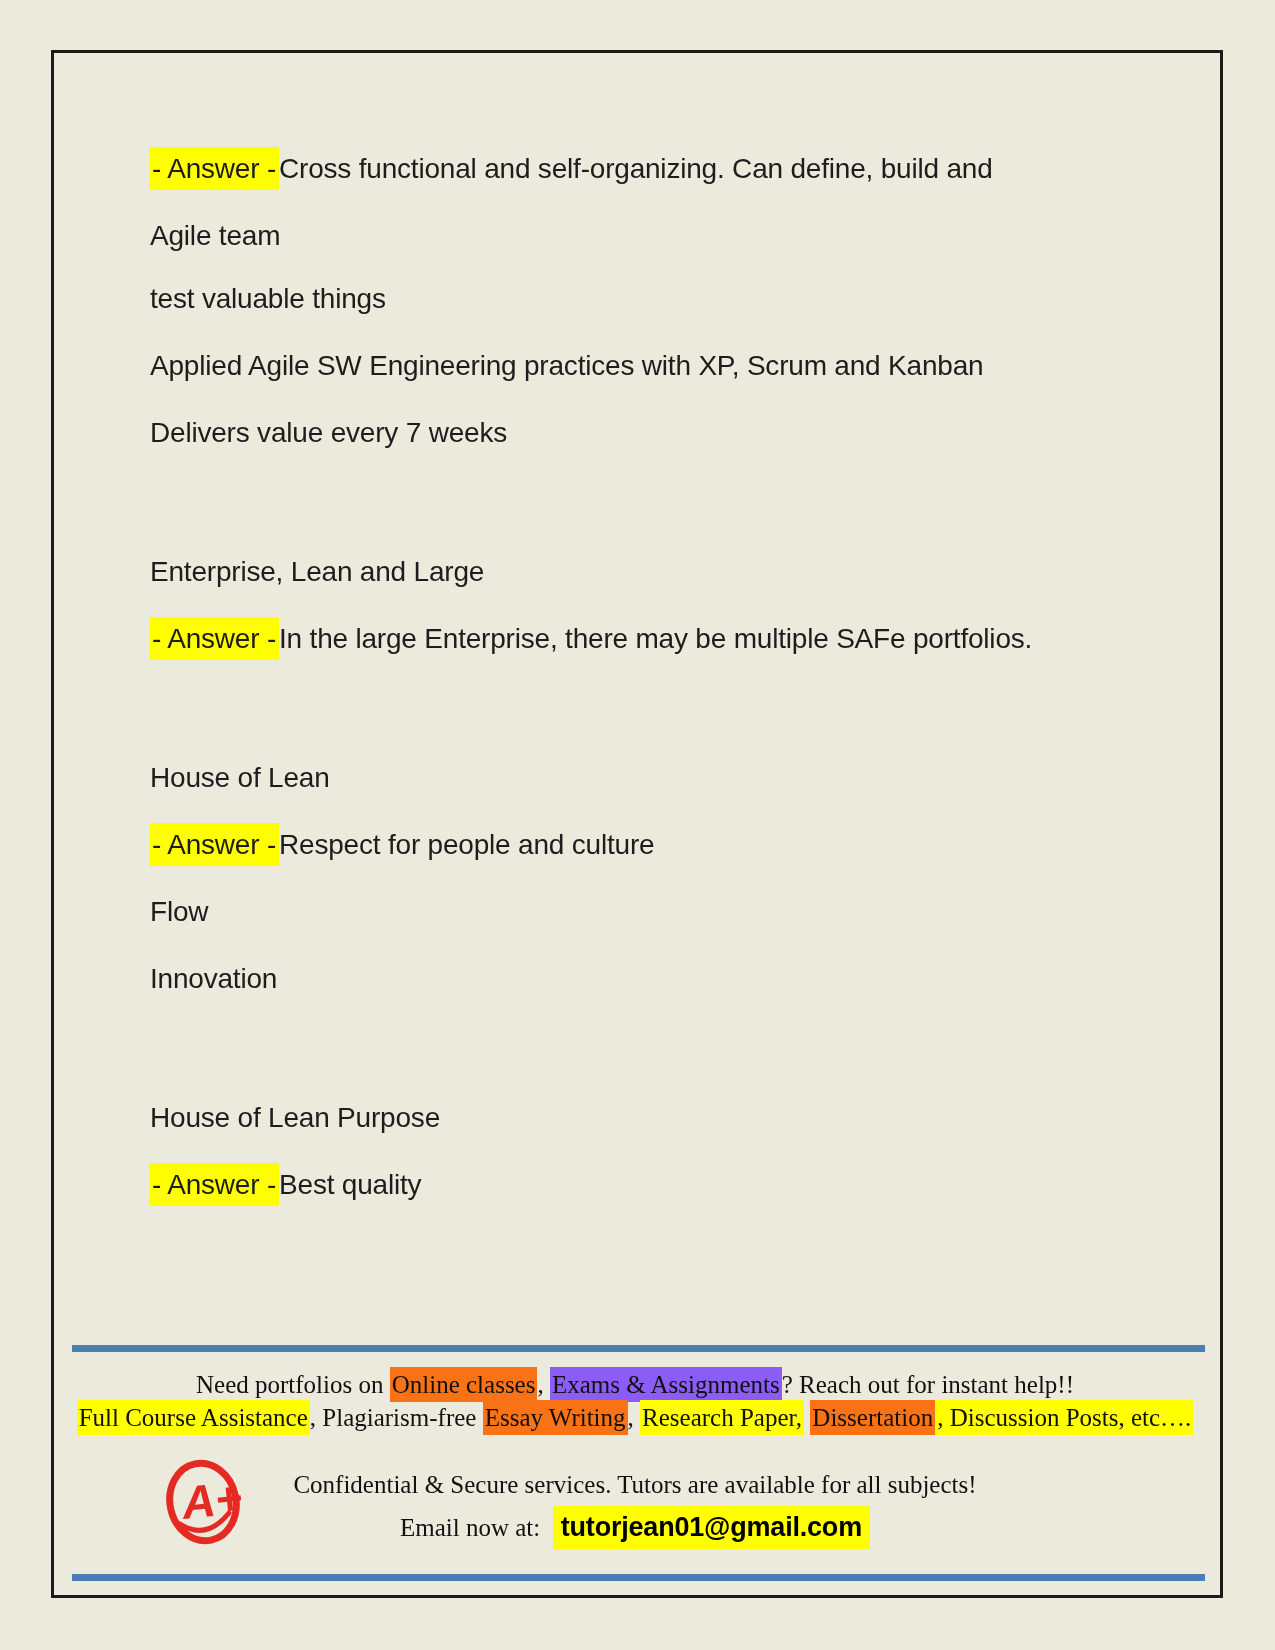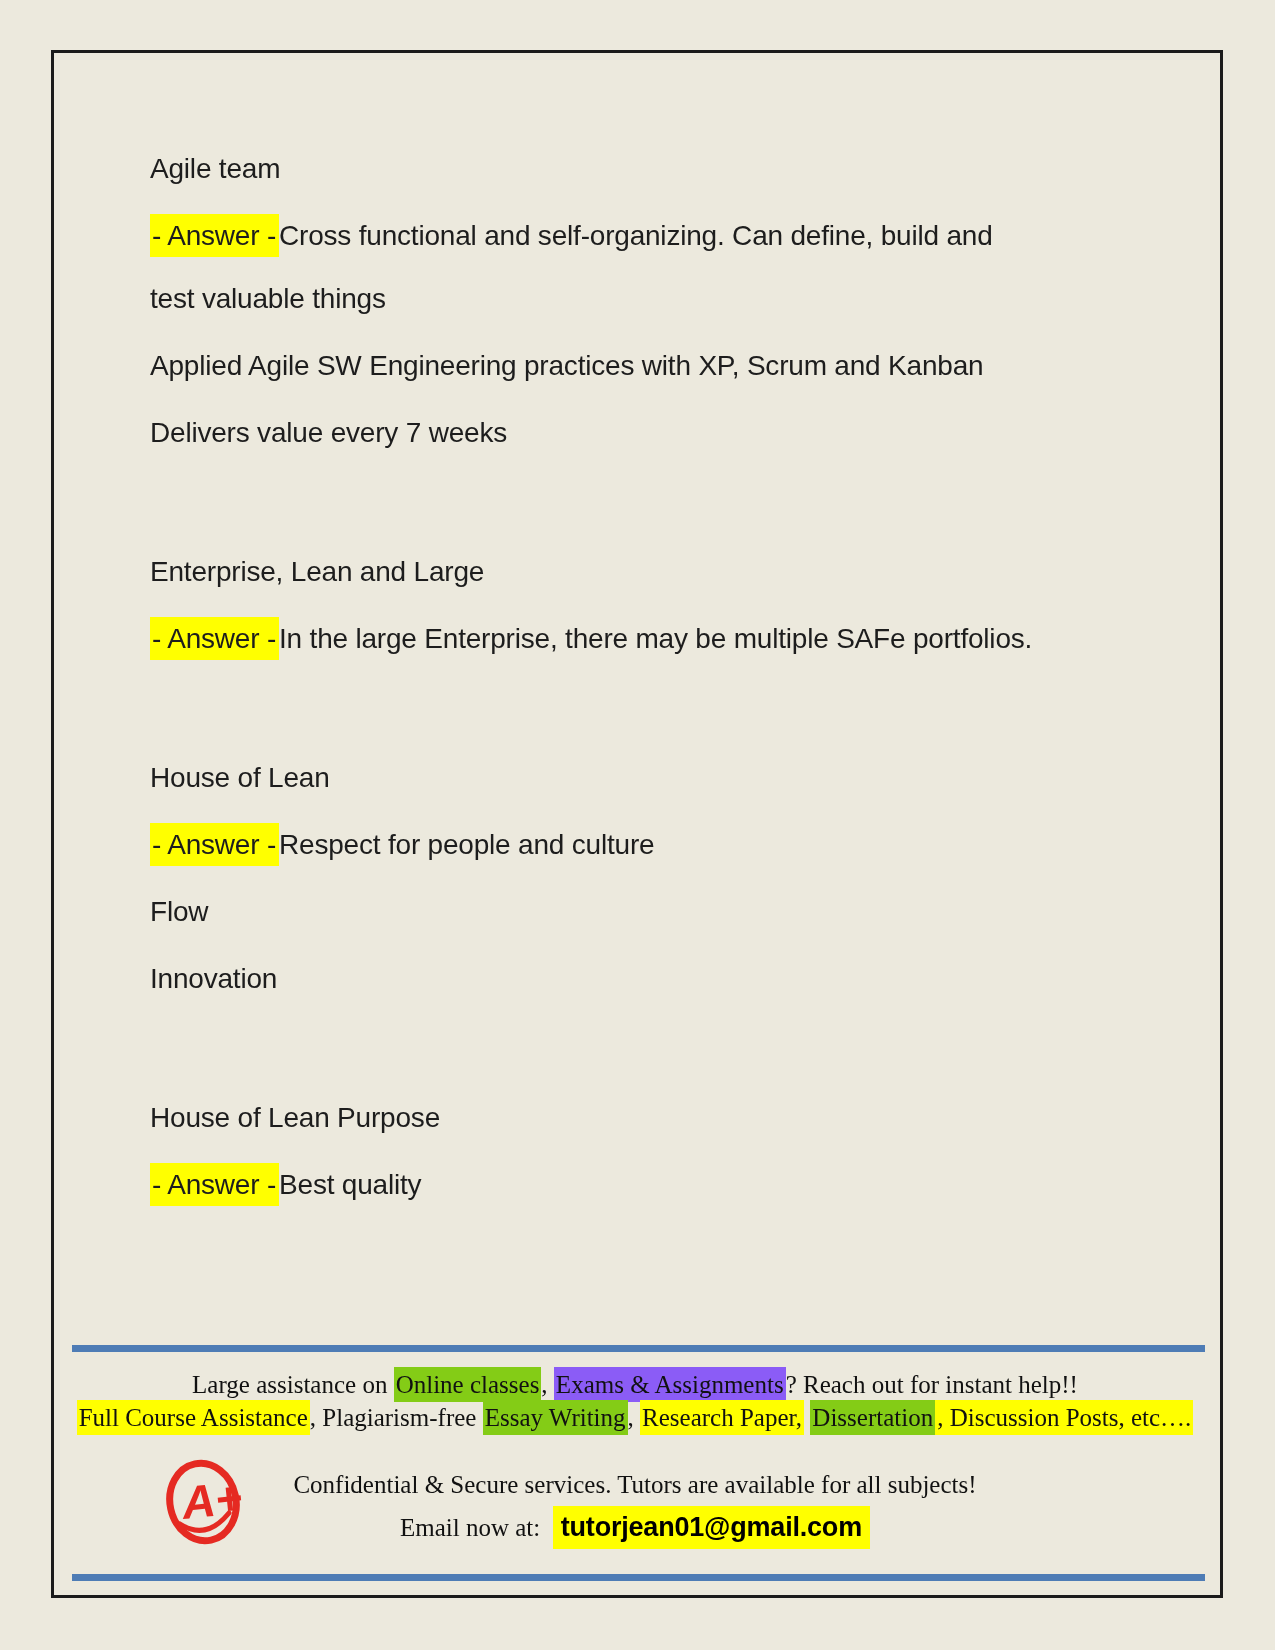--- a/index.html
+++ b/index.html
@@ -21,21 +21,21 @@
     color:#1d1d1d;
   }
   .line{
     font-size:28px;line-height:45px;height:45px;
     margin-top:22px;letter-spacing:-0.2px;white-space:nowrap;
   }
   .line.cont{margin-top:18px;}
   .section + .section{padding-top:72px;}
   .hl{padding:6px 3px 6px 2px;}
   .hl-yellow{background:#ffff00;}
-  .hl-cyan{background:#84cc16;}
+  .hl-cyan{background:#f97316;}
   .hl-green{background:#8b5cf6;}
 
   .rule{
     position:absolute;left:72px;width:1133px;height:7px;
     background:#4e7cb5;
   }
   .rule-top{top:1345px;}
   .rule-bottom{top:1574px;}
 
   .footer-line{
@@ -60,22 +60,22 @@
   .logo{position:absolute;left:163px;top:1459px;width:80px;height:88px;}
 </style>
 </head>
 <body>
 
 <div class="frame"></div>
 
 <div class="content">
 
   <div class="section">
+    <div class="line"><span class="hl hl-yellow">- Answer -</span><span>Cross functional and self-organizing. Can define, build and</span></div>
     <div class="line"><span>Agile team</span></div>
-    <div class="line"><span class="hl hl-yellow">- Answer -</span><span>Cross functional and self-organizing. Can define, build and</span></div>
     <div class="line cont"><span>test valuable things</span></div>
     <div class="line"><span>Applied Agile SW Engineering practices with XP, Scrum and Kanban</span></div>
     <div class="line"><span>Delivers value every 7 weeks</span></div>
   </div>
 
   <div class="section">
     <div class="line"><span>Enterprise, Lean and Large</span></div>
     <div class="line"><span class="hl hl-yellow">- Answer -</span><span>In the large Enterprise, there may be multiple SAFe portfolios.</span></div>
   </div>
 
@@ -88,21 +88,21 @@
 
   <div class="section">
     <div class="line"><span>House of Lean Purpose</span></div>
     <div class="line"><span class="hl hl-yellow">- Answer -</span><span>Best quality</span></div>
   </div>
 
 </div>
 
 <div class="rule rule-top"></div>
 
-<div class="footer-line f1"><span>Large assistance on </span><span class="hl hl-cyan">Online classes</span><span>, </span><span class="hl hl-green">Exams &amp; Assignments</span><span>? Reach out for instant help!!</span></div>
+<div class="footer-line f1"><span>Need portfolios on </span><span class="hl hl-cyan">Online classes</span><span>, </span><span class="hl hl-green">Exams &amp; Assignments</span><span>? Reach out for instant help!!</span></div>
 
 <div class="footer-line f2"><span class="hl hl-yellow">Full Course Assistance</span><span>, Plagiarism-free </span><span class="hl hl-cyan">Essay Writing</span><span>, </span><span class="hl hl-yellow">Research Paper,</span><span> </span><span class="hl hl-cyan">Dissertation</span><span class="hl hl-yellow">, Discussion Posts, etc….</span></div>
 
 <svg class="logo" viewBox="0 0 80 88" xmlns="http://www.w3.org/2000/svg">
   <ellipse cx="40" cy="43" rx="33" ry="39" fill="none" stroke="#e52a22" stroke-width="7" transform="rotate(-12 40 43)"></ellipse>
   <path d="M17,65 Q43,82 66,54" fill="none" stroke="#e52a22" stroke-width="5" stroke-linecap="round"></path>
   <text x="19" y="58" font-size="46" font-weight="bold" font-style="italic" fill="#e52a22" font-family="Liberation Sans, sans-serif" transform="rotate(-6 40 43)">A+</text>
 </svg>
 
 <div class="footer-line confidential"><span>Confidential &amp; Secure services. Tutors are available for all subjects!</span></div>

